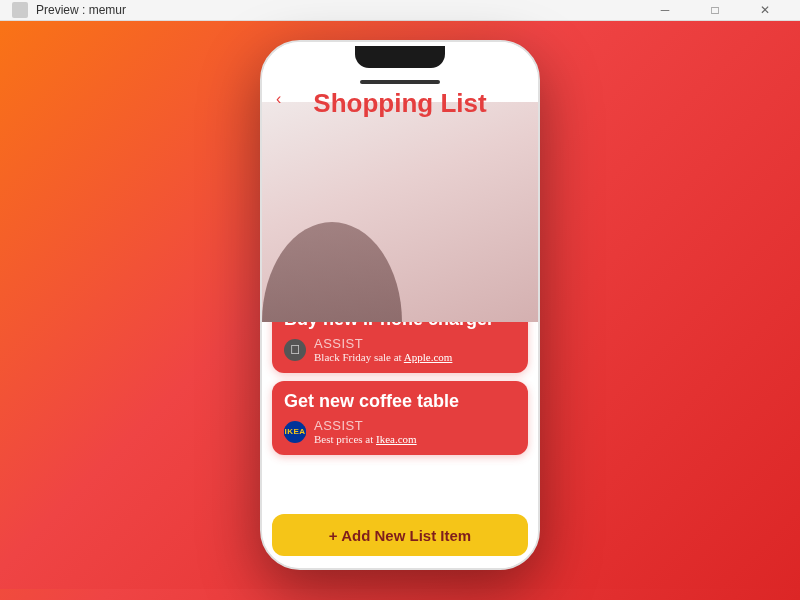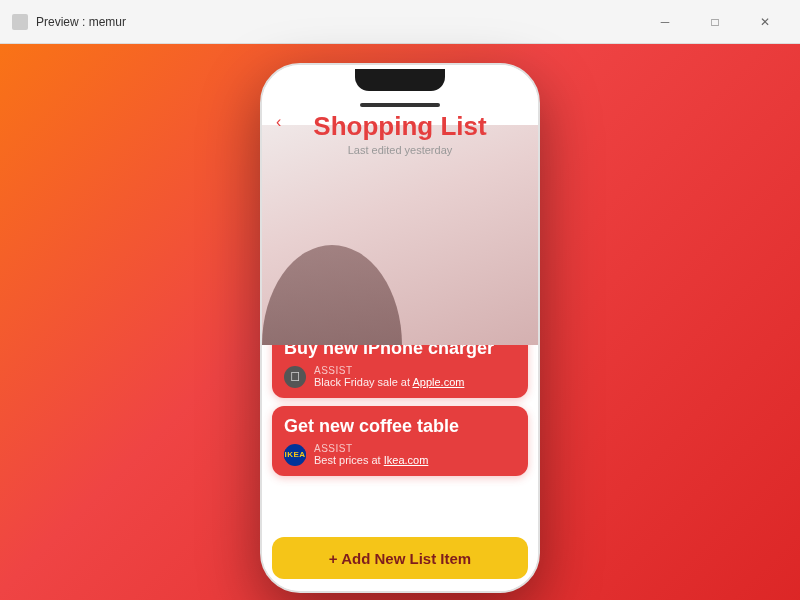--- a/index.html
+++ b/index.html
@@ -7,21 +7,21 @@
     body {
       width: 800px;
       height: 600px;
       overflow: hidden;
       font-family: -apple-system, BlinkMacSystemFont, 'Segoe UI', sans-serif;
       background: linear-gradient(135deg, #f97316 0%, #ef4444 50%, #dc2626 100%);
     }
 
     
     .titlebar {
-      height: 44px;
+      height: 21px;
       background: #f5f5f5;
       display: flex;
       align-items: center;
       padding: 0 12px;
       gap: 8px;
       border-bottom: 1px solid #ddd;
     }
 
     .titlebar-icon {
       width: 16px;
@@ -222,29 +222,30 @@
       background: #003399;
       text-align: right;
     }
 
     .assist-text-group {
       display: flex;
       flex-direction: column;
     }
 
     .assist-label {
-      font-size: 10px;
+      font-size: 13px;
       color: rgba(255,255,255,0.7);
       text-transform: uppercase;
       letter-spacing: 0.5px;
     }
 
     .assist-detail {
       font-size: 11px;
       color: rgba(255,255,255,0.9);
+      font-family: Liberation Serif, serif;
     }
 
     .assist-link {
       color: white;
       text-decoration: underline;
       font-size: 11px;
     }
 
     
     .add-button-area {
@@ -342,21 +343,20 @@
 
     <div class="screen-content">
 
       <div class="screen-bg">
         <div class="bg-silhouette"></div>
       </div>
 
       <div class="screen-header">
         <span class="back-arrow">‹</span>
         <div class="screen-title">Shopping List</div>
-        <div class="screen-subtitle">Last edited yesterday</div>
       </div>
 
       <div class="list-area">
 
         <div class="list-item-card">
           <div class="list-item-title">Shoes from vans</div>
           <div class="list-item-assist">
             <div class="assist-icon icon-vans">
               <span class="vans-logo">V</span>
             </div>

